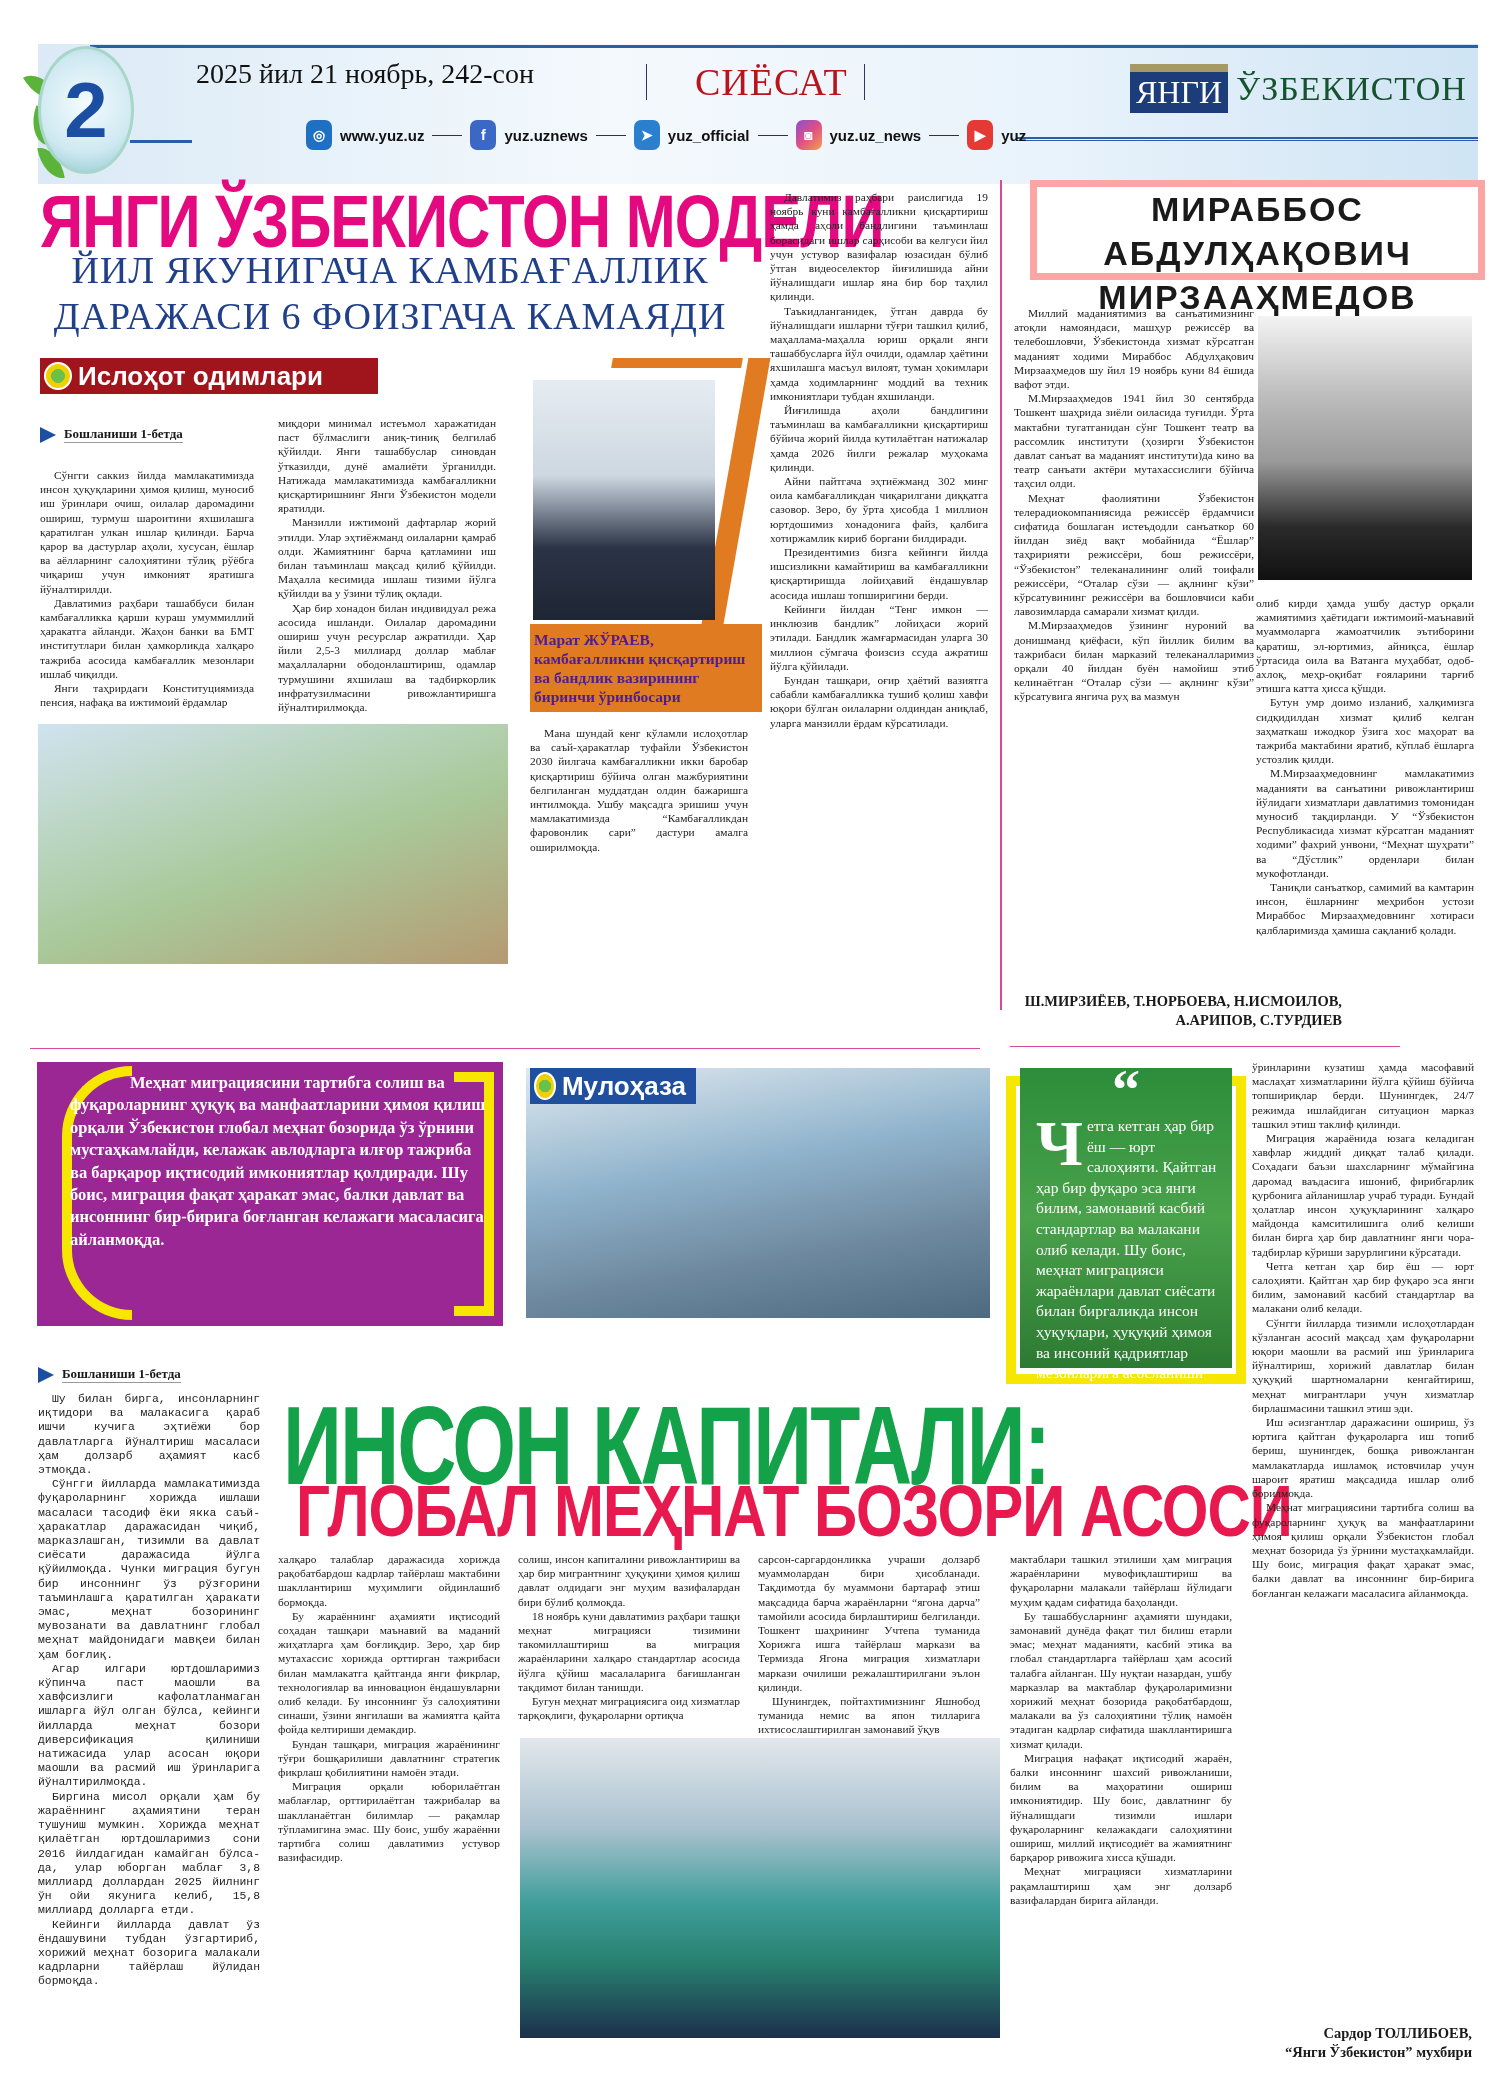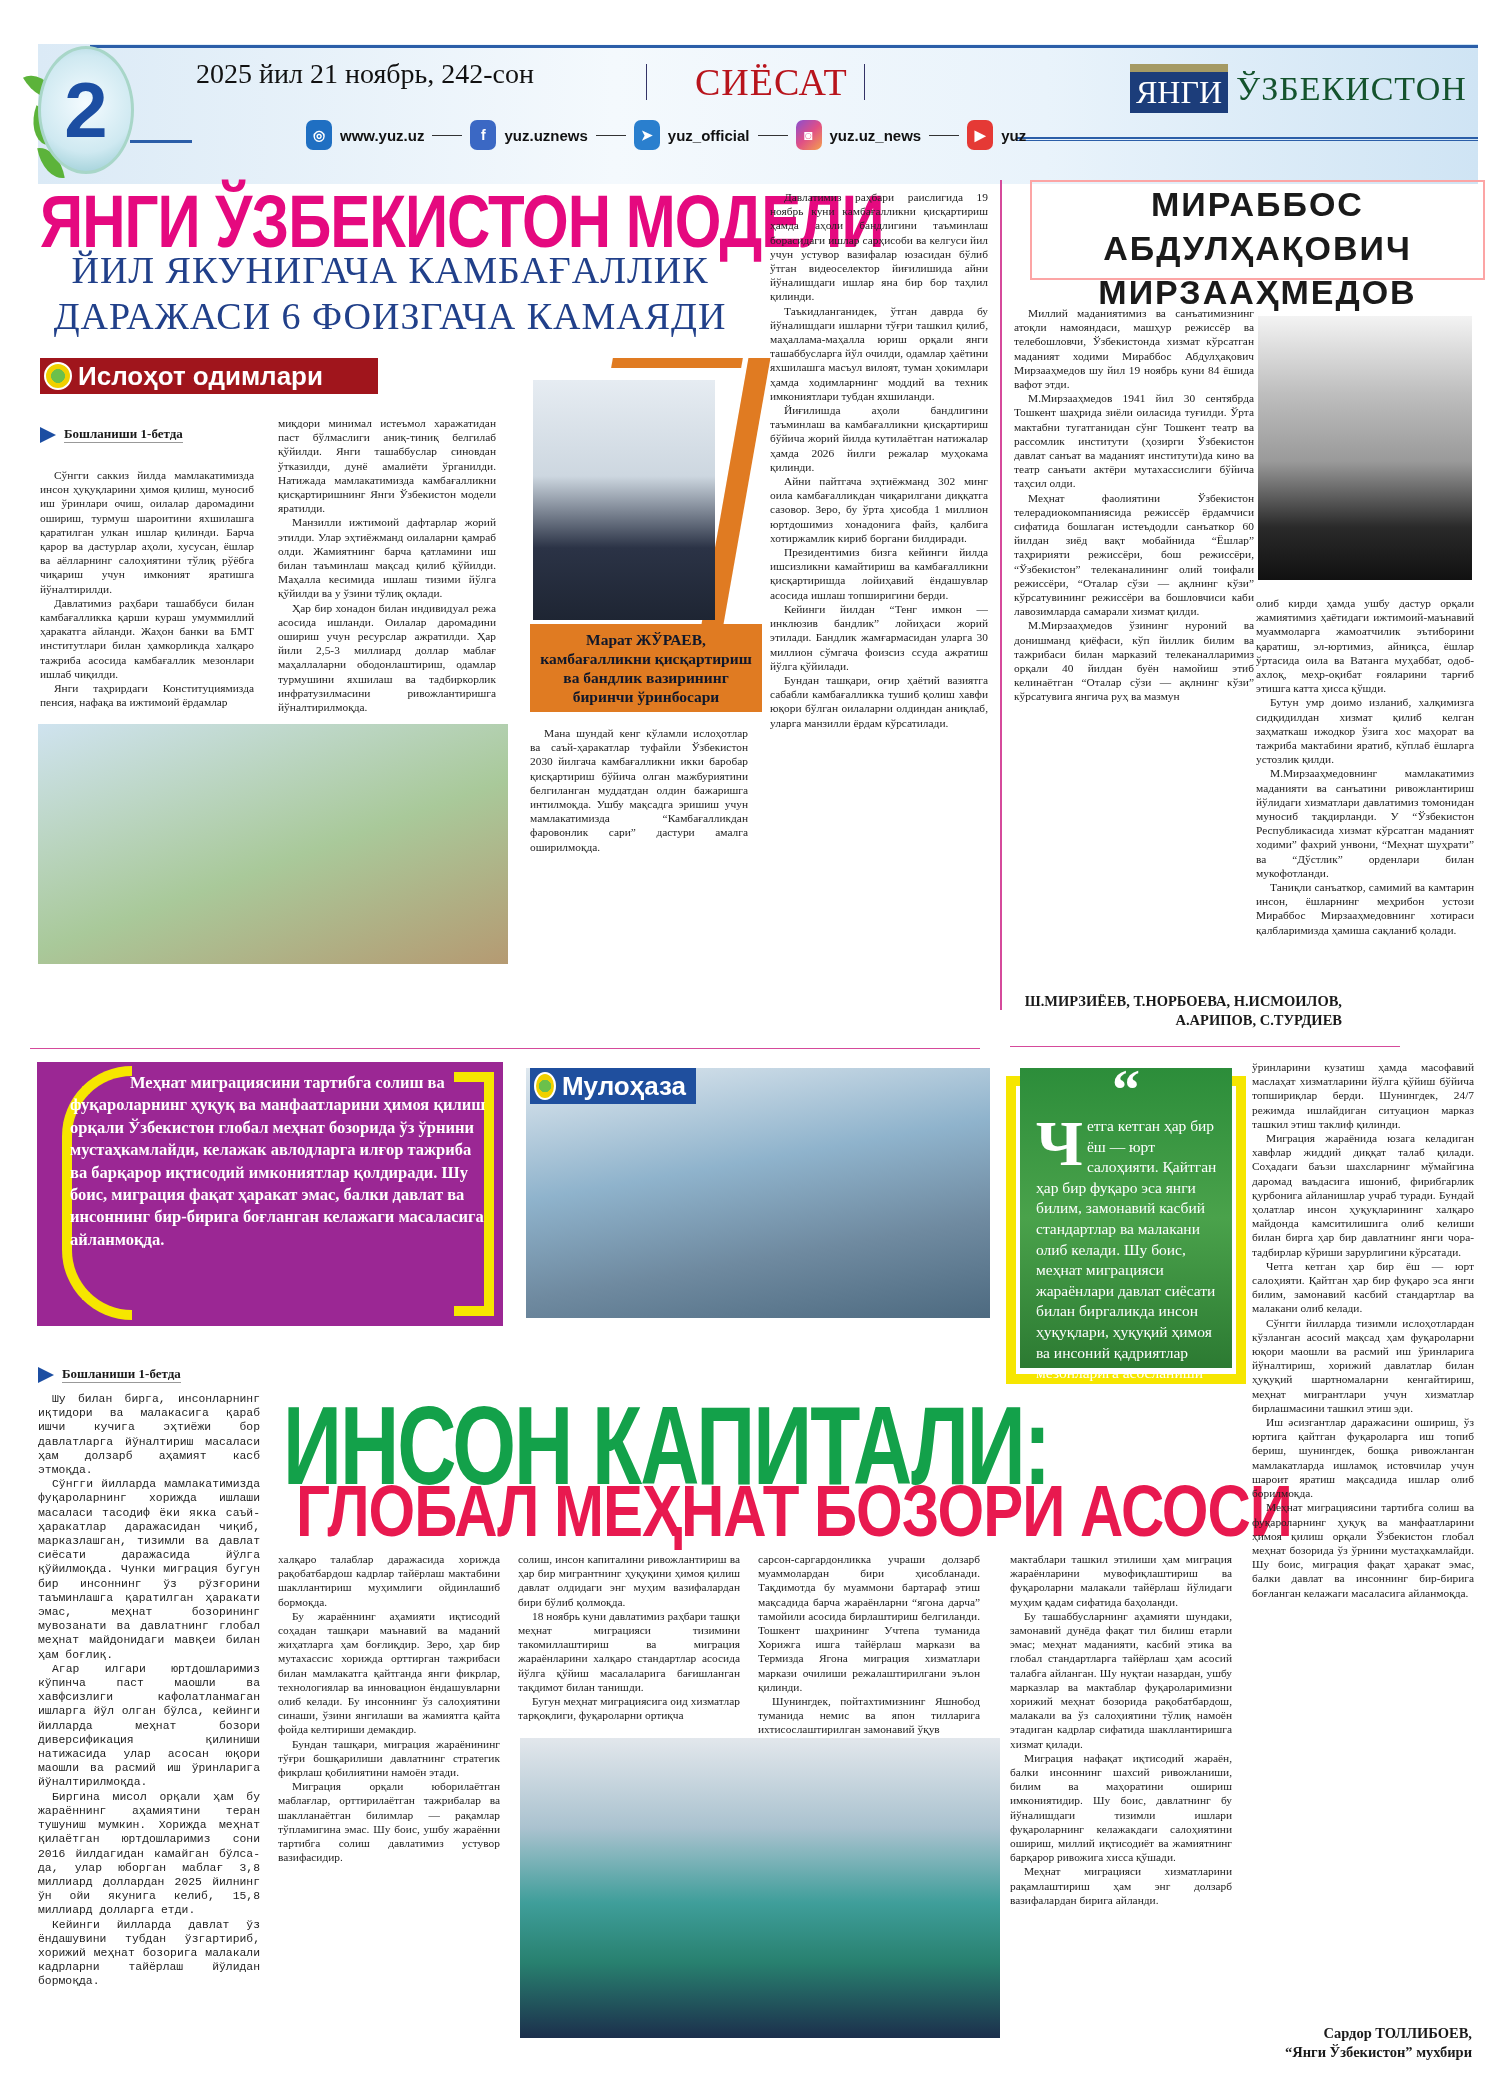--- a/index.html
+++ b/index.html
@@ -25,22 +25,22 @@
   
   .h1{left:40px;top:178px;width:700px;font-family:"Liberation Sans",sans-serif;font-weight:700;font-size:60px;color:#e5097f;letter-spacing:-1px;transform:scaleY(1.25);transform-origin:top left;white-space:nowrap;}
   .h1sub{left:40px;width:700px;text-align:center;font-size:38px;color:#21408a;font-weight:400;letter-spacing:1px;}
   .tag{display:flex;align-items:center;gap:6px;padding:2px 10px 2px 4px;font-family:"Liberation Sans",sans-serif;font-weight:700;font-size:26px;color:#fff;}
   .tag-logo{width:28px;height:28px;border-radius:50%;background:radial-gradient(circle,#6bc04b 40%,#f0d000 42%);border:2px solid #fff;}
   .col{font-size:11.4px;line-height:14.2px;text-align:justify;color:#222;}
   .col p{text-indent:14px;}
   .cont{display:flex;align-items:center;gap:8px;font-weight:700;font-size:13px;}
   .tri{width:0;height:0;border-top:8px solid transparent;border-bottom:8px solid transparent;border-left:16px solid #1c4ea2;}
   .photo{background:linear-gradient(160deg,#cfe3ef 0%,#a9c99a 55%,#b59a72 100%);}
-  .caption{background:#e07b22;color:#0f172a;font-weight:700;font-size:15.5px;text-align:center;line-height:19px;padding:6px 4px;}
-  .obit-title{left:1030px;top:180px;width:455px;height:100px;border:2px solid #fca5a5;text-align:center;font-family:"Liberation Sans",sans-serif;font-weight:700;font-size:34px;line-height:44px;letter-spacing:2px;transform:scaleY(1.0);}
+  .caption{background:#e07b22;color:#4c1d95;font-weight:700;font-size:15.5px;line-height:19px;padding:6px 4px;}
+  .obit-title{left:1030px;top:180px;width:455px;height:100px;border:7px solid #fca5a5;text-align:center;font-family:"Liberation Sans",sans-serif;font-weight:700;font-size:34px;line-height:44px;letter-spacing:2px;transform:scaleY(1.0);}
   .pinkline{background:#d54a9b;}
   .authors{font-weight:700;font-size:14.5px;text-align:right;line-height:19px;}
   .quote-purple{left:37px;top:1062px;width:466px;height:264px;background:#9b2794;}
   .qp-text{color:#fff;font-weight:700;font-size:16.5px;line-height:22.4px;left:70px;top:1072px;width:420px;}
   .q-green{left:1020px;top:1068px;width:212px;height:300px;background:linear-gradient(180deg,#2c8d3a,#4aa24b 50%,#2c7a32);}
   .qg-text{color:#fff;font-size:15.5px;line-height:20.6px;}
   .h2a{left:283px;top:1383px;font-family:"Liberation Sans",sans-serif;font-weight:700;font-size:82px;color:#13a14a;letter-spacing:-2px;transform:scaleY(1.35);transform-origin:top left;white-space:nowrap;}
   .h2b{left:296px;top:1470px;font-family:"Liberation Sans",sans-serif;font-weight:700;font-size:60px;color:#e8194f;letter-spacing:-1px;transform:scaleY(1.2);transform-origin:top left;white-space:nowrap;}
   .byline{font-weight:700;font-size:14.5px;text-align:right;line-height:19px;}
 </style>

